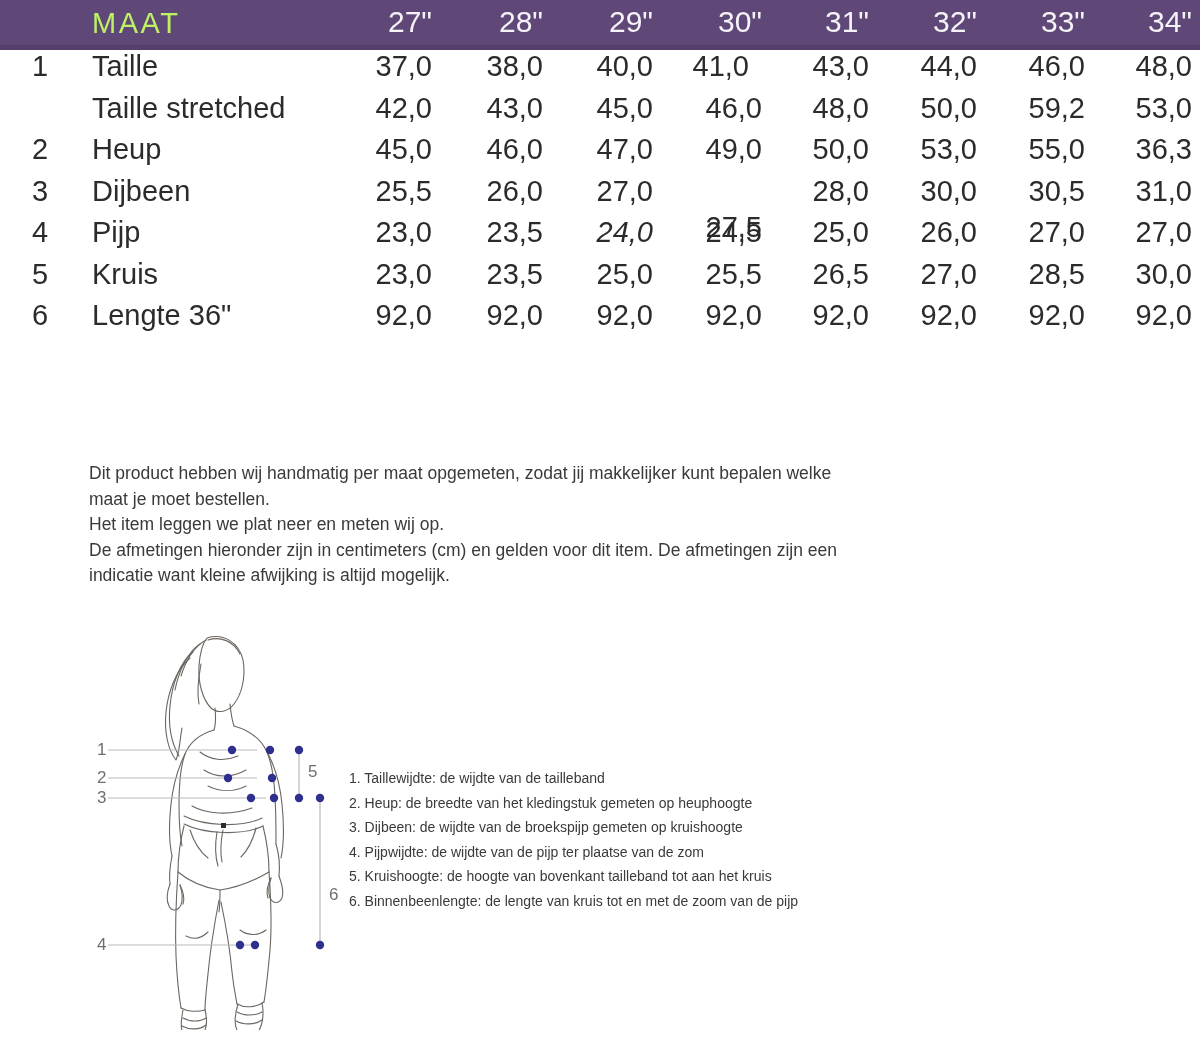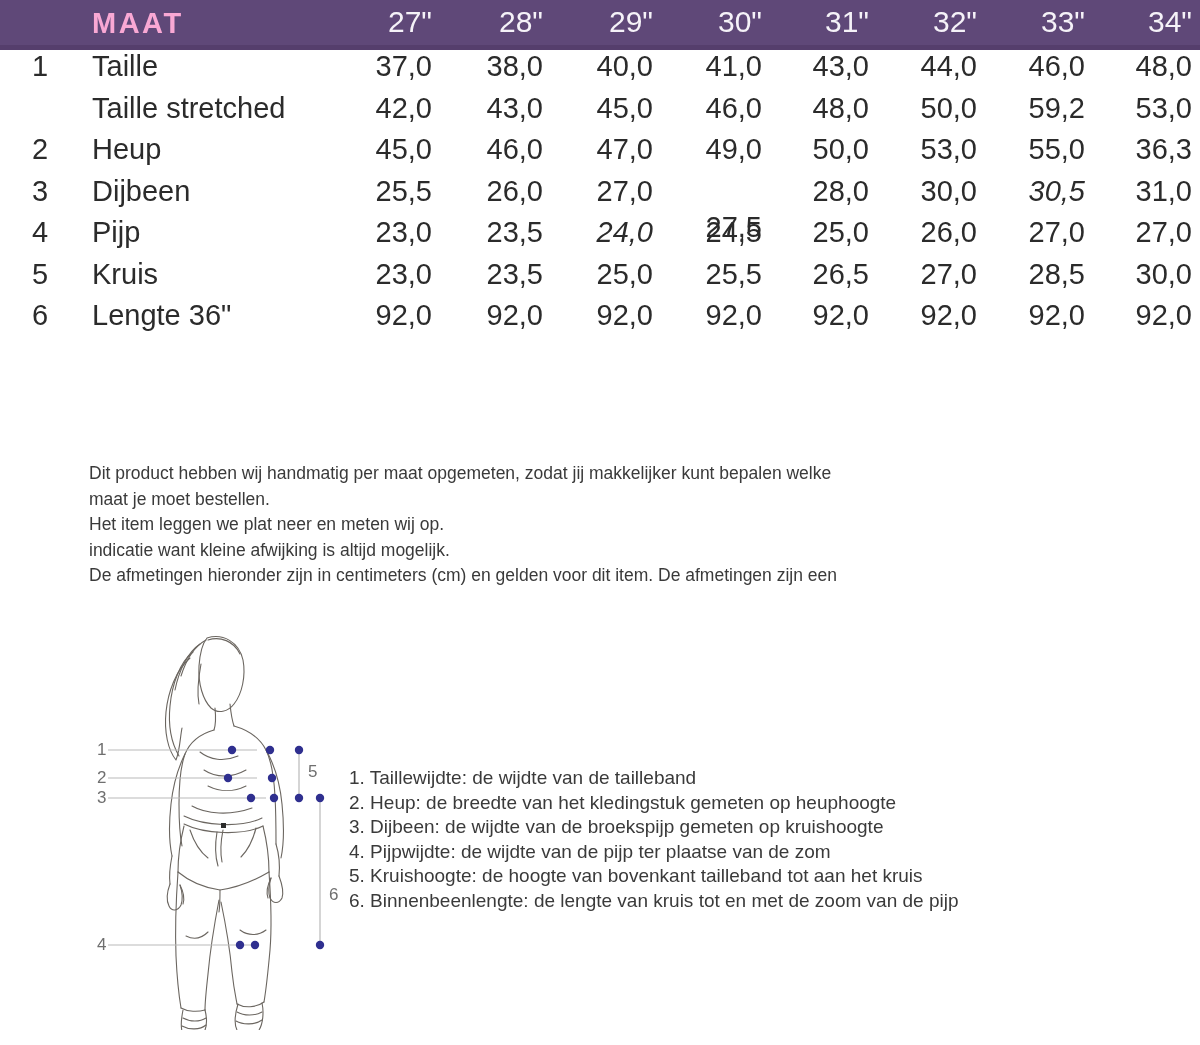--- a/index.html
+++ b/index.html
@@ -17,22 +17,22 @@
     position:absolute;left:0;top:0;width:1200px;height:50px;
     background:#5f4878;
     box-sizing:border-box;
   }
   .size-header .hdr-underline{
     position:absolute;left:0;bottom:0;width:1200px;height:5px;
     background:#553e6c;
   }
   .hdr-maat{
     position:absolute;left:92px;top:7px;
-    font-size:29px;letter-spacing:2.5px;font-weight:700;
-    color:#f9a8d4;
+    font-size:29px;letter-spacing:2.5px;font-weight:400;
+    color:#bef264;
   }
   .hdr-size{
     position:absolute;top:5px;
     font-size:30px;font-weight:300;color:#f5f2f8;
     text-align:right;
   }
 
   
   .tbl{
     position:absolute;left:0;top:50px;width:1200px;
@@ -67,21 +67,21 @@
     position:absolute;left:80px;top:600px;width:270px;height:430px;
   }
   .fig-svg{position:absolute;left:0;top:0;}
   .marker-num{
     position:absolute;font-size:17px;color:#6f6f6f;font-weight:400;
   }
 
   
   .legend{
     position:absolute;left:349px;top:766px;width:640px;
-    font-size:19px;line-height:24.6px;color:#3a3a3a;
+    font-size:14px;line-height:24.6px;color:#3a3a3a;
   }
   .legend .li{white-space:nowrap;}
   .legend .li.sub{padding-left:22px;}
 </style>
 </head>
 <body>
 
 <div class="size-header">
   <div class="hdr-maat">MAAT</div>
   <div class="hdr-underline"></div>
@@ -95,21 +95,21 @@
     <div class="hdr-size" style="right: 8px;">34"</div>
   </div>
 
 <div class="tbl">
     <div class="row">
       <div class="row-num">1</div>
       <div class="row-label">Taille</div>
       <div class="cell" style="right: 768px;">37,0</div>
       <div class="cell" style="right: 657px;">38,0</div>
       <div class="cell" style="right: 547px;">40,0</div>
-      <div class="cell" style="right: 438px; text-align: center;">41,0</div>
+      <div class="cell" style="right: 451px; text-align: center;">41,0</div>
       <div class="cell" style="right: 331px;">43,0</div>
       <div class="cell" style="right: 223px;">44,0</div>
       <div class="cell" style="right: 115px;">46,0</div>
       <div class="cell" style="right: 8px;">48,0</div>
     </div>
     <div class="row">
       <div class="row-num"></div>
       <div class="row-label">Taille stretched</div>
       <div class="cell" style="right: 768px;">42,0</div>
       <div class="cell" style="right: 657px;">43,0</div>
@@ -134,21 +134,21 @@
     </div>
     <div class="row">
       <div class="row-num">3</div>
       <div class="row-label">Dijbeen</div>
       <div class="cell" style="right: 768px;">25,5</div>
       <div class="cell" style="right: 657px;">26,0</div>
       <div class="cell" style="right: 547px;">27,0</div>
       <div class="cell" style="right: 438px; margin-top: 36px;">27,5</div>
       <div class="cell" style="right: 331px;">28,0</div>
       <div class="cell" style="right: 223px;">30,0</div>
-      <div class="cell" style="right: 115px; font-style: italic;">30,5</div>
+      <div class="cell" style="right: 115px;">30,5</div>
       <div class="cell" style="right: 8px;">31,0</div>
     </div>
     <div class="row">
       <div class="row-num">4</div>
       <div class="row-label">Pijp</div>
       <div class="cell" style="right: 768px;">23,0</div>
       <div class="cell" style="right: 657px;">23,5</div>
       <div class="cell" style="right: 547px; font-style: italic;">24,0</div>
       <div class="cell" style="right: 438px;">24,5</div>
       <div class="cell" style="right: 331px;">25,0</div>
@@ -179,22 +179,22 @@
       <div class="cell" style="right: 223px;">92,0</div>
       <div class="cell" style="right: 115px;">92,0</div>
       <div class="cell" style="right: 8px;">92,0</div>
     </div>
   </div>
 
 <div class="intro">
   <div>Dit product hebben wij handmatig per maat opgemeten, zodat jij makkelijker kunt bepalen welke</div>
   <div>maat je moet bestellen.</div>
   <div>Het item leggen we plat neer en meten wij op.</div>
+  <div>De afmetingen hieronder zijn in centimeters (cm) en gelden voor dit item. De afmetingen zijn een</div>
   <div>indicatie want kleine afwijking is altijd mogelijk.</div>
-  <div>De afmetingen hieronder zijn in centimeters (cm) en gelden voor dit item. De afmetingen zijn een</div>
 </div>
 
 <div class="figure-area">
   <svg class="fig-svg" width="270" height="430" viewBox="0 0 270 430">
     <g fill="none" stroke="#6b6660" stroke-width="1.1" stroke-linecap="round" stroke-linejoin="round">
 
       <path d="M110 58 C96 70 88 92 86 112 C84 132 88 150 96 160 C100 150 100 138 102 128"></path>
       <path d="M113 52 C100 62 92 84 90 106 C88 126 92 144 99 156"></path>
       <path d="M120 44 C108 52 99 70 95 90"></path>
       <path d="M126 40 C115 46 106 60 101 76"></path>

